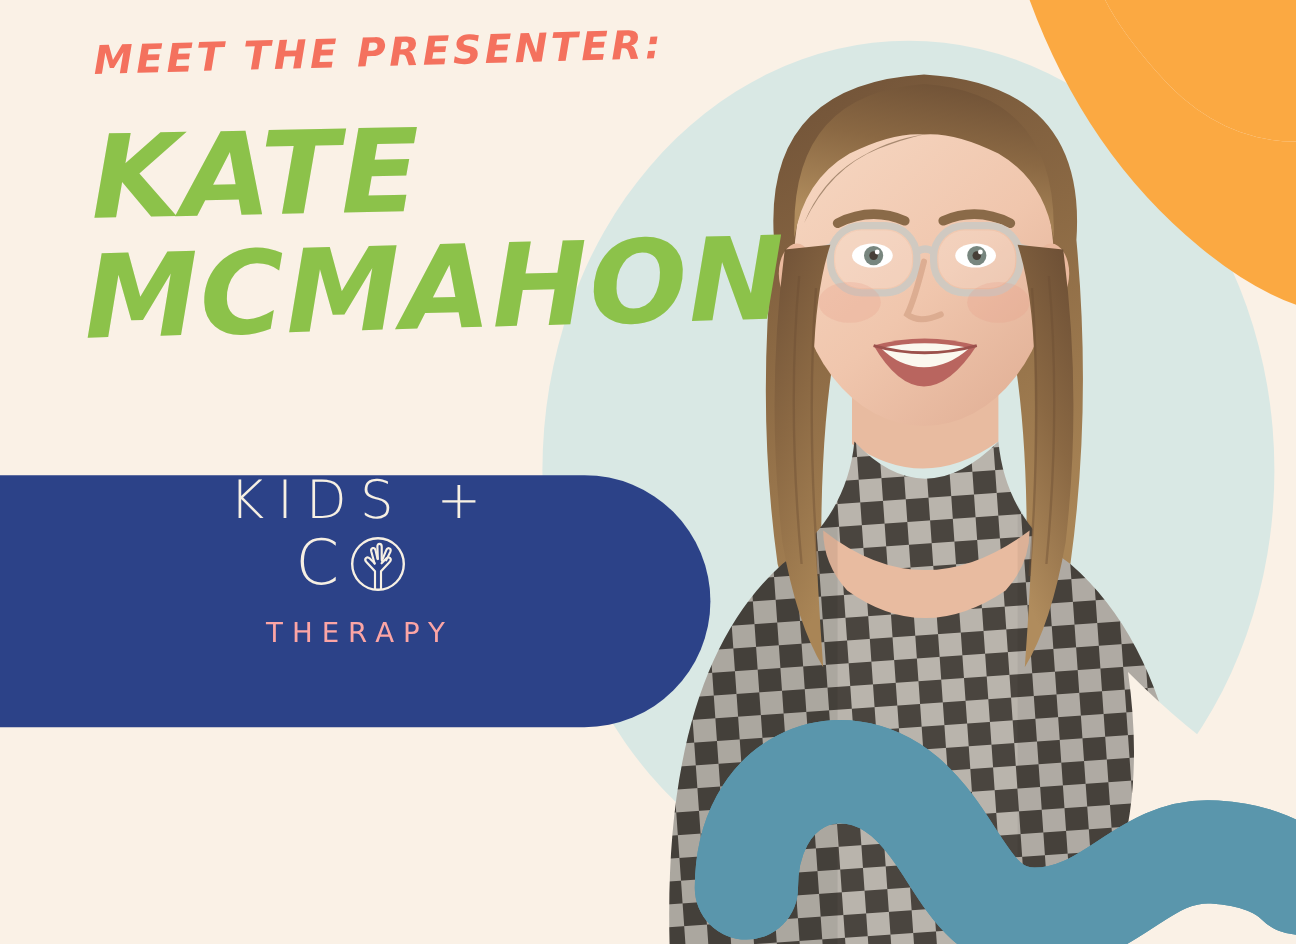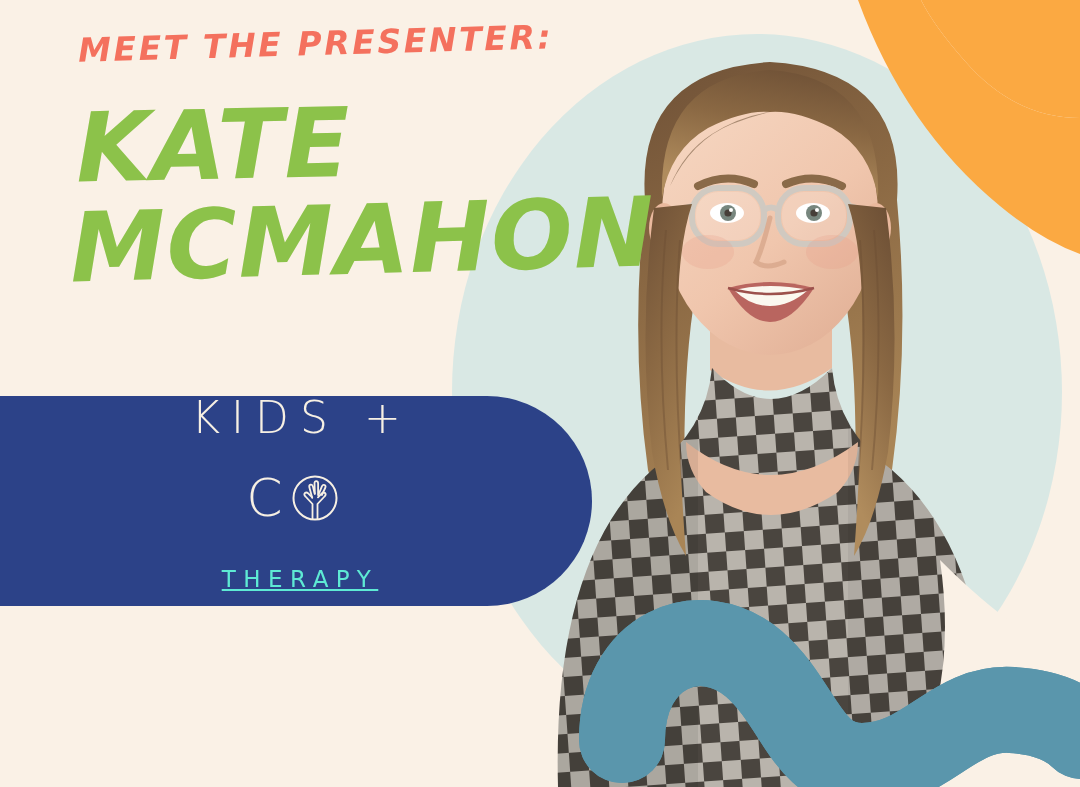--- a/index.html
+++ b/index.html
@@ -100,21 +100,21 @@
   }
   .logo-inner {
     position: absolute;
     left: 180px;
     top: 0;
     width: 592px;
     height: 196px;
     display: flex;
     flex-direction: column;
     align-items: center;
-    justify-content: space-between;
+    justify-content: flex-start;
   }
 
   .logo-line1 {
     color: #f7f0e3;
     font-family: "DejaVu Sans", sans-serif;
     font-size: 44px;
     font-weight: 300;
     letter-spacing: 11px;
     line-height: 1;
     padding-left: 11px;
@@ -135,28 +135,27 @@
     display: inline-block;
   }
   .logo-hand-mark {
     display: inline-block;
     width: 48px;
     height: 48px;
     margin: 0 7px 0 1px;
     vertical-align: middle;
   }
   .logo-line3 {
-    color: #5eead4;
+    color: #fca5a5;
     font-family: "DejaVu Sans", sans-serif;
     font-size: 23px;
     font-weight: 400;
     letter-spacing: 7.5px;
     padding-left: 8px;
-    margin-top: 14px;
-    text-decoration: underline;
+    margin-top: 19px;
   }
 
   
   .top-shapes { z-index: 6; }
   .bottom-shapes { z-index: 8; }
 </style>
 </head>
 <body>
 
 <div id="poster">

